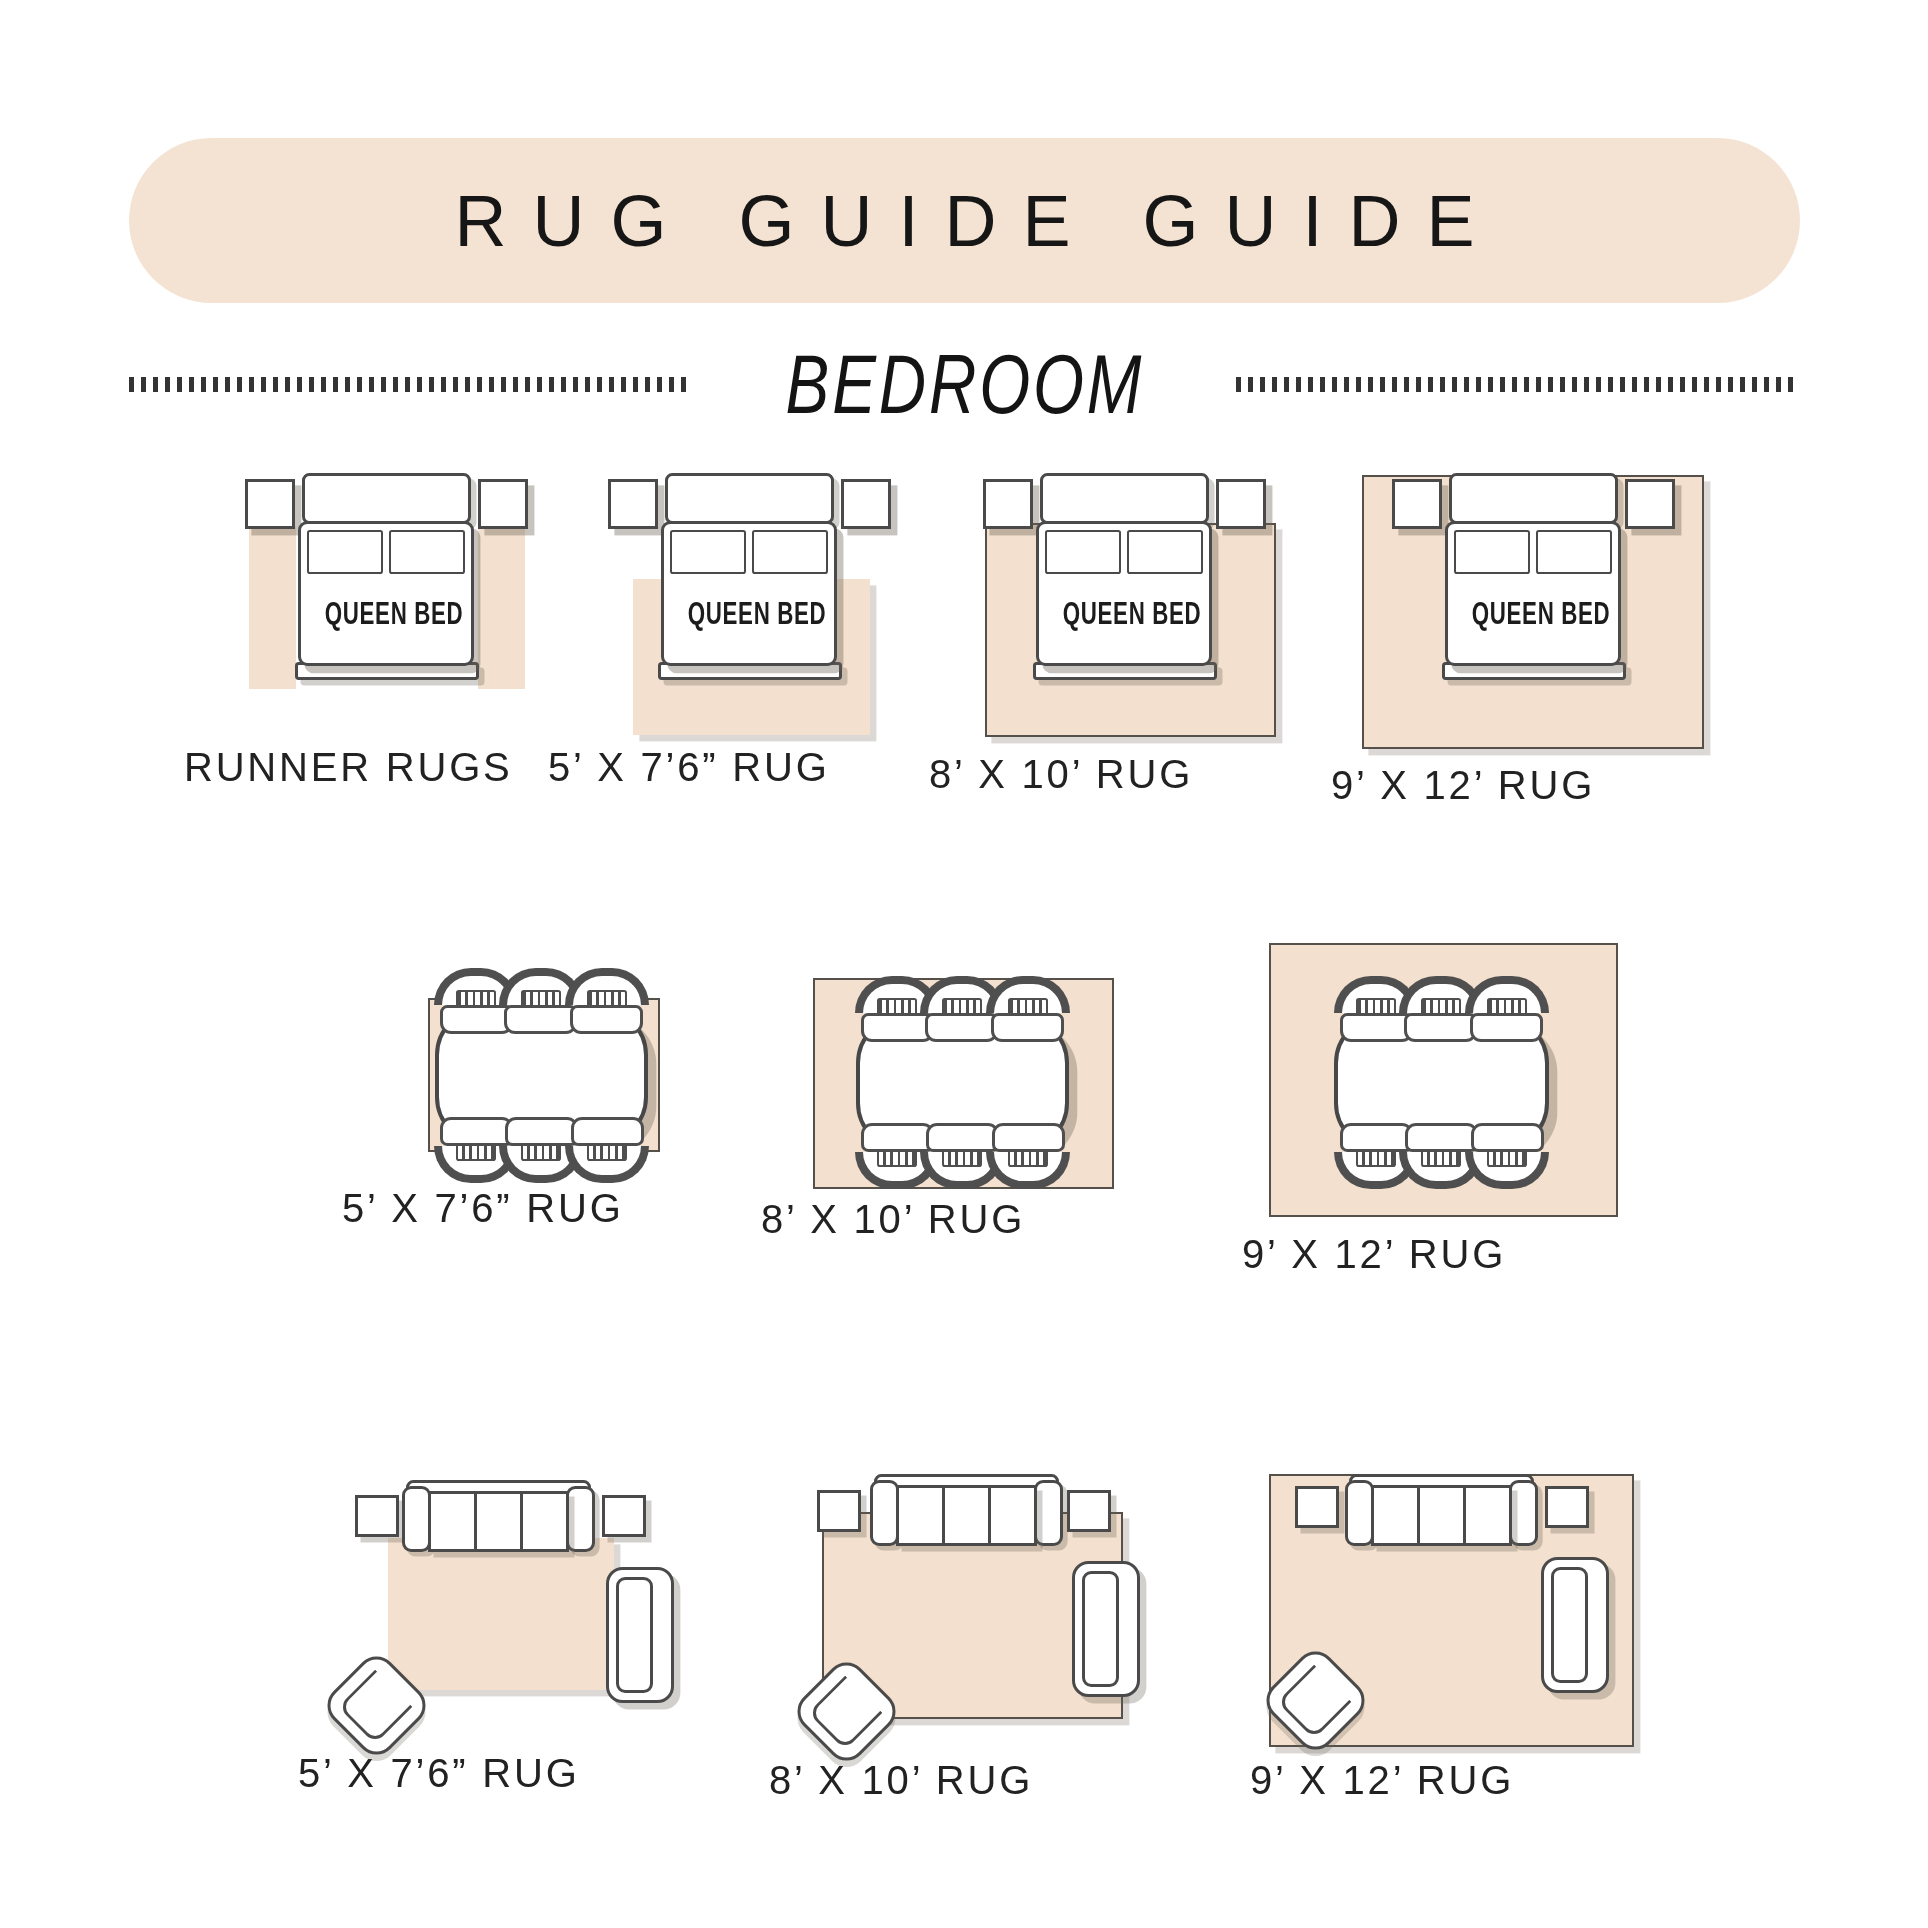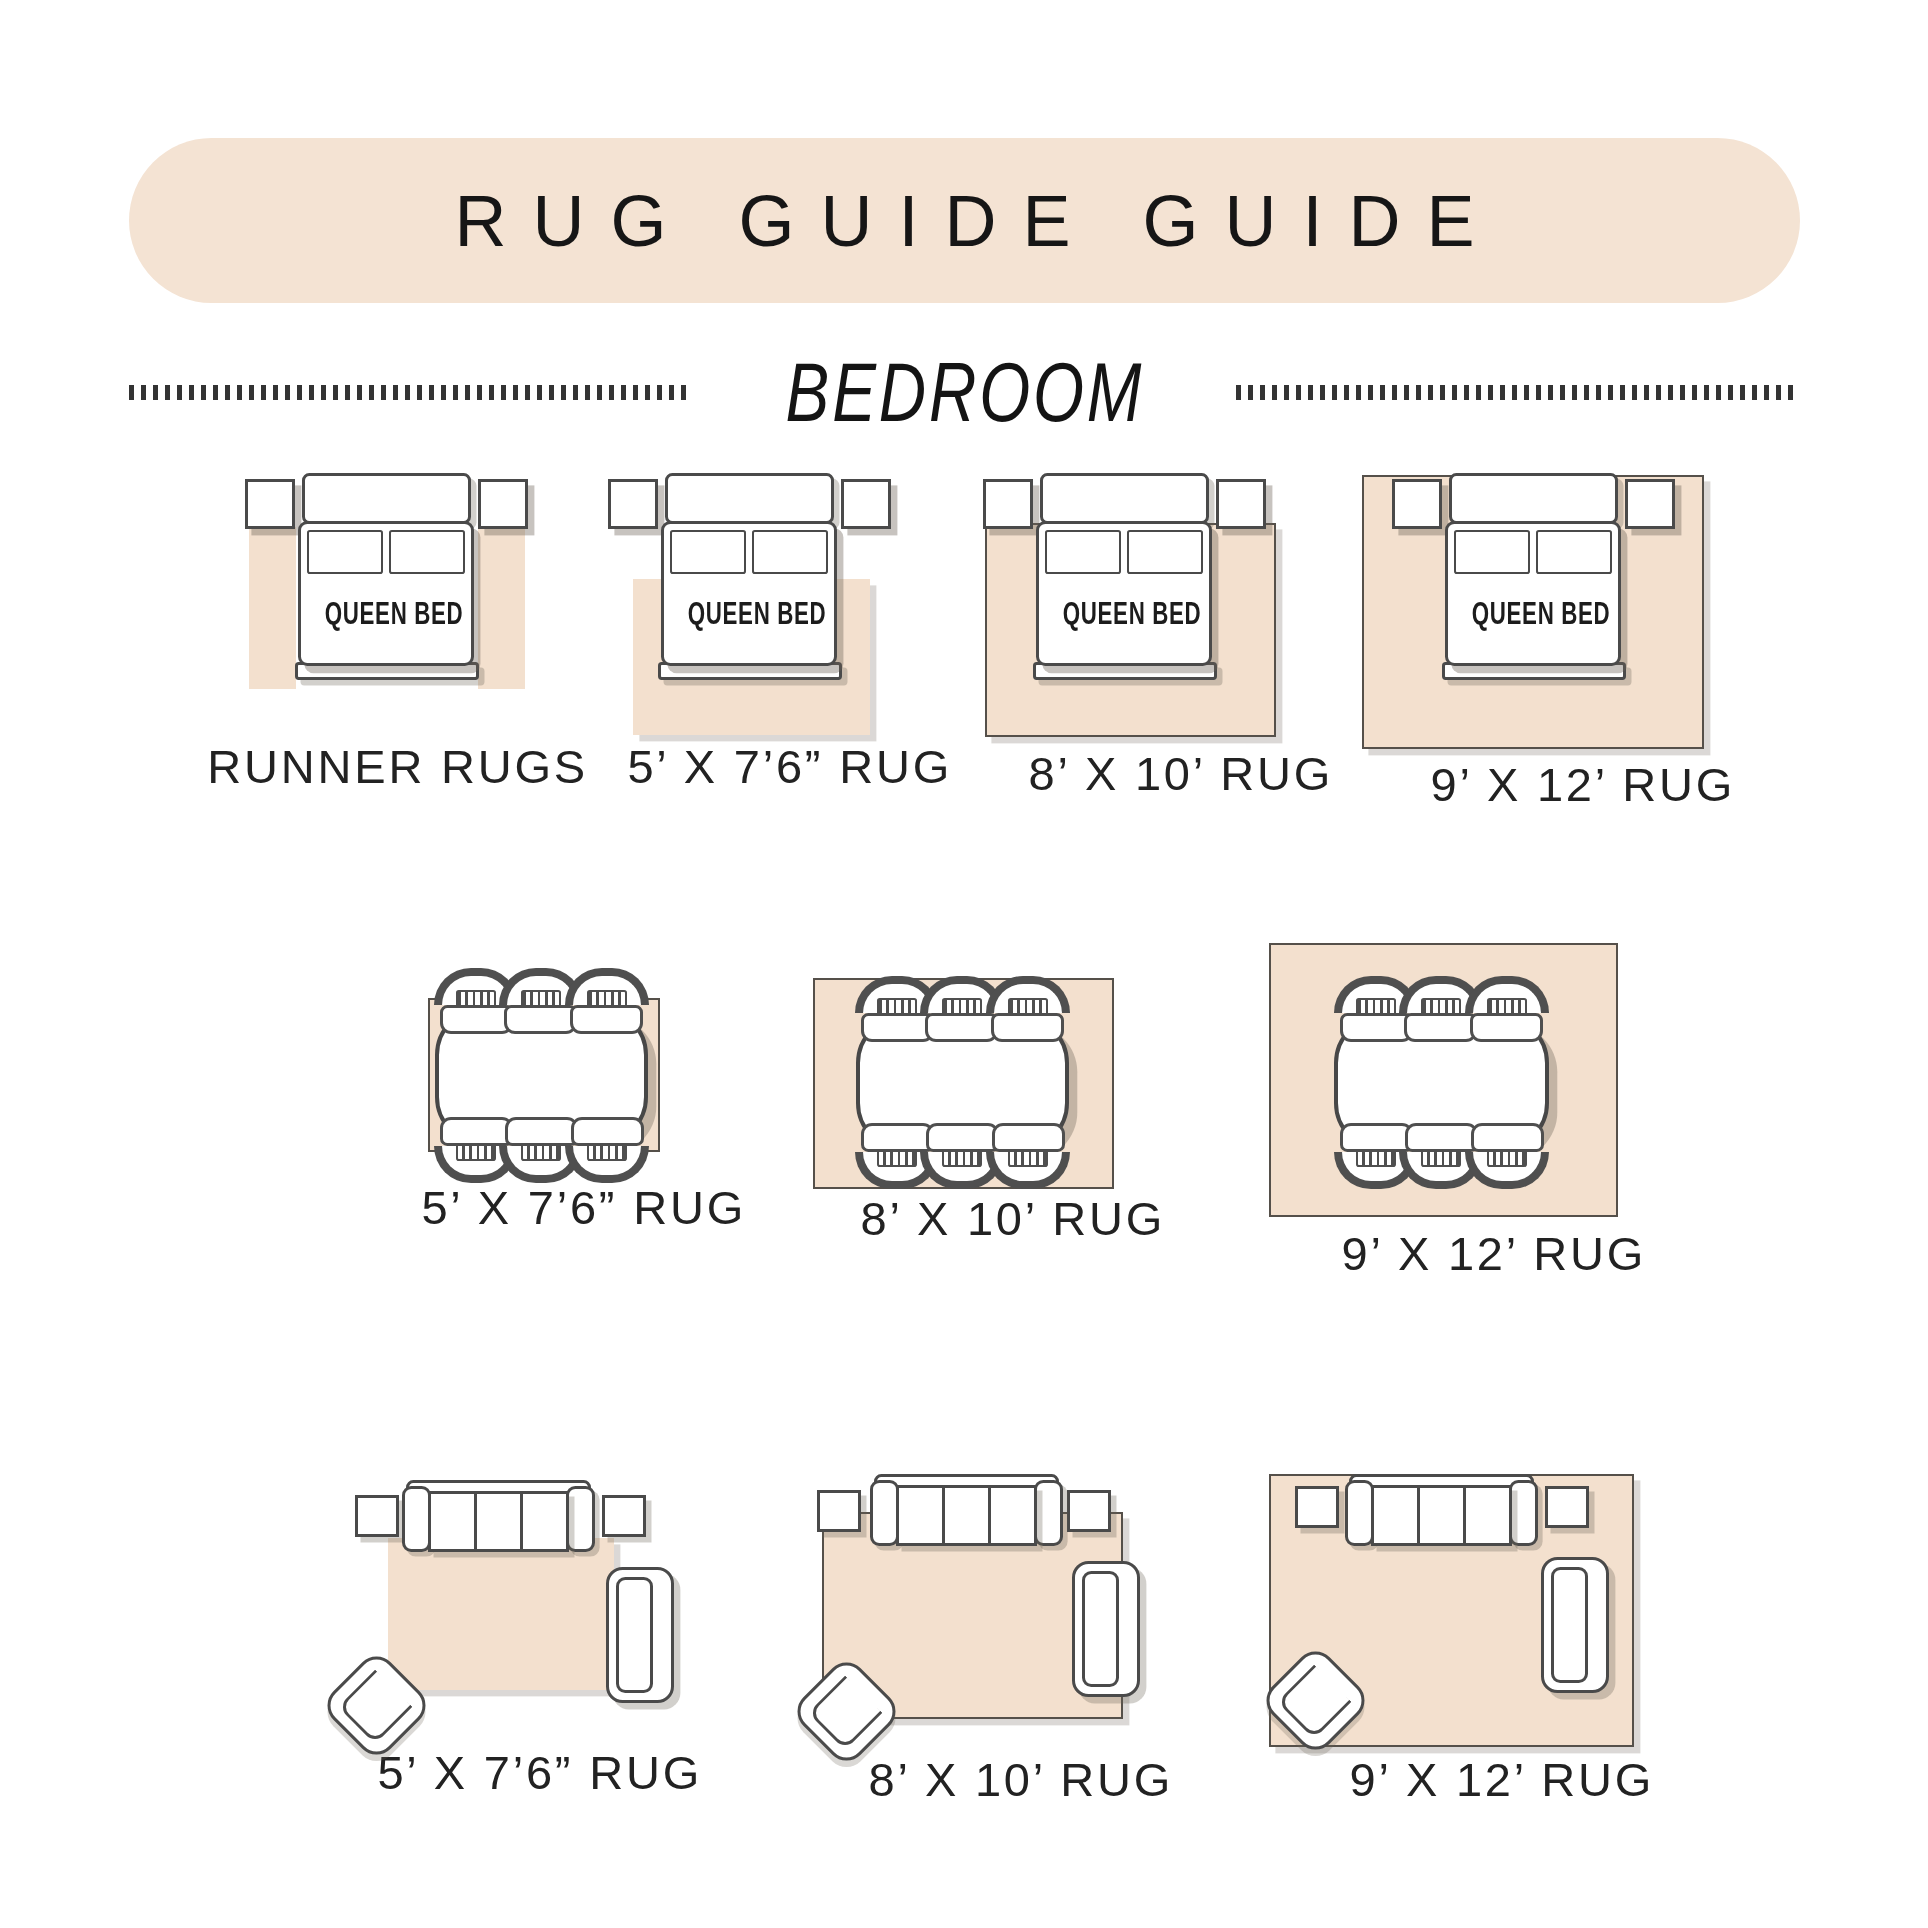--- a/index.html
+++ b/index.html
@@ -17,22 +17,22 @@
                     display:flex; align-items:center; gap:42px; }
   .dots { flex:1; height:14.7px;
           background:repeating-linear-gradient(90deg,#333 0 4.6px,transparent 4.6px 12px); }
   .header-text { font-size:84px; font-style:italic; font-weight:400; color:#141414;
                  display:inline-block; transform:scaleX(0.78); letter-spacing:3.7px; white-space:nowrap; }
 
   
   .rug { position:absolute; background:#f3e0ce; }
   .rug.bordered { border:2.8px solid #55504a; }
   .rug.shadowed { box-shadow:6.4px 6.4px 0 rgba(110,100,90,0.25); }
-  .size-label { position:absolute; width:404px; height:50px; line-height:50px; text-align:right;
-                font-size:47px; letter-spacing:2.8px; color:#222; white-space:nowrap; }
+  .size-label { position:absolute; width:404px; height:50px; line-height:50px; text-align:left;
+                font-size:40px; letter-spacing:2.8px; color:#222; white-space:nowrap; }
 
   
   .bed-unit { position:absolute; width:283px; height:213px; }
   .ns { position:absolute; top:5.5px; width:50px; height:50px; background:#fff;
         border:3.7px solid #4a4a4a; box-shadow:6.4px 6.4px 0 rgba(107,98,87,0.38); }
   .ns.l { left:0; } .ns.r { right:0; }
   .headboard { position:absolute; left:57px; top:0; width:169px; height:51px; background:#fff;
                border:3.7px solid #4a4a4a; border-radius:7.3px; box-shadow:5.5px 5.5px 0 rgba(107,98,87,0.3); }
   .bed-body { position:absolute; left:53px; top:48px; width:176px; height:145px; background:#fff;
               border:3.7px solid #4a4a4a; border-radius:9.2px; box-shadow:6.4px 7.3px 0 rgba(107,98,87,0.38); }
@@ -83,21 +83,21 @@
 </style>
 </head>
 <body>
 
 <div id="canvas">
 
   <div class="banner">
     <h1>RUG GUIDE GUIDE</h1>
   </div>
 
-  <div class="section-header" style="top:351px;">
+  <div class="section-header" style="top:343px;">
     <div class="dots"></div>
     <div class="header-text">BEDROOM</div>
     <div class="dots"></div>
   </div>
 
   <div class="runner z1" style="left:249px; top:527px;"></div>
   <div class="runner z1" style="left:478px; top:527px;"></div>
   <div class="bed-unit z2" style="left:245px; top:473px;">
     <div class="ns l"></div>
     <div class="ns r"></div>

